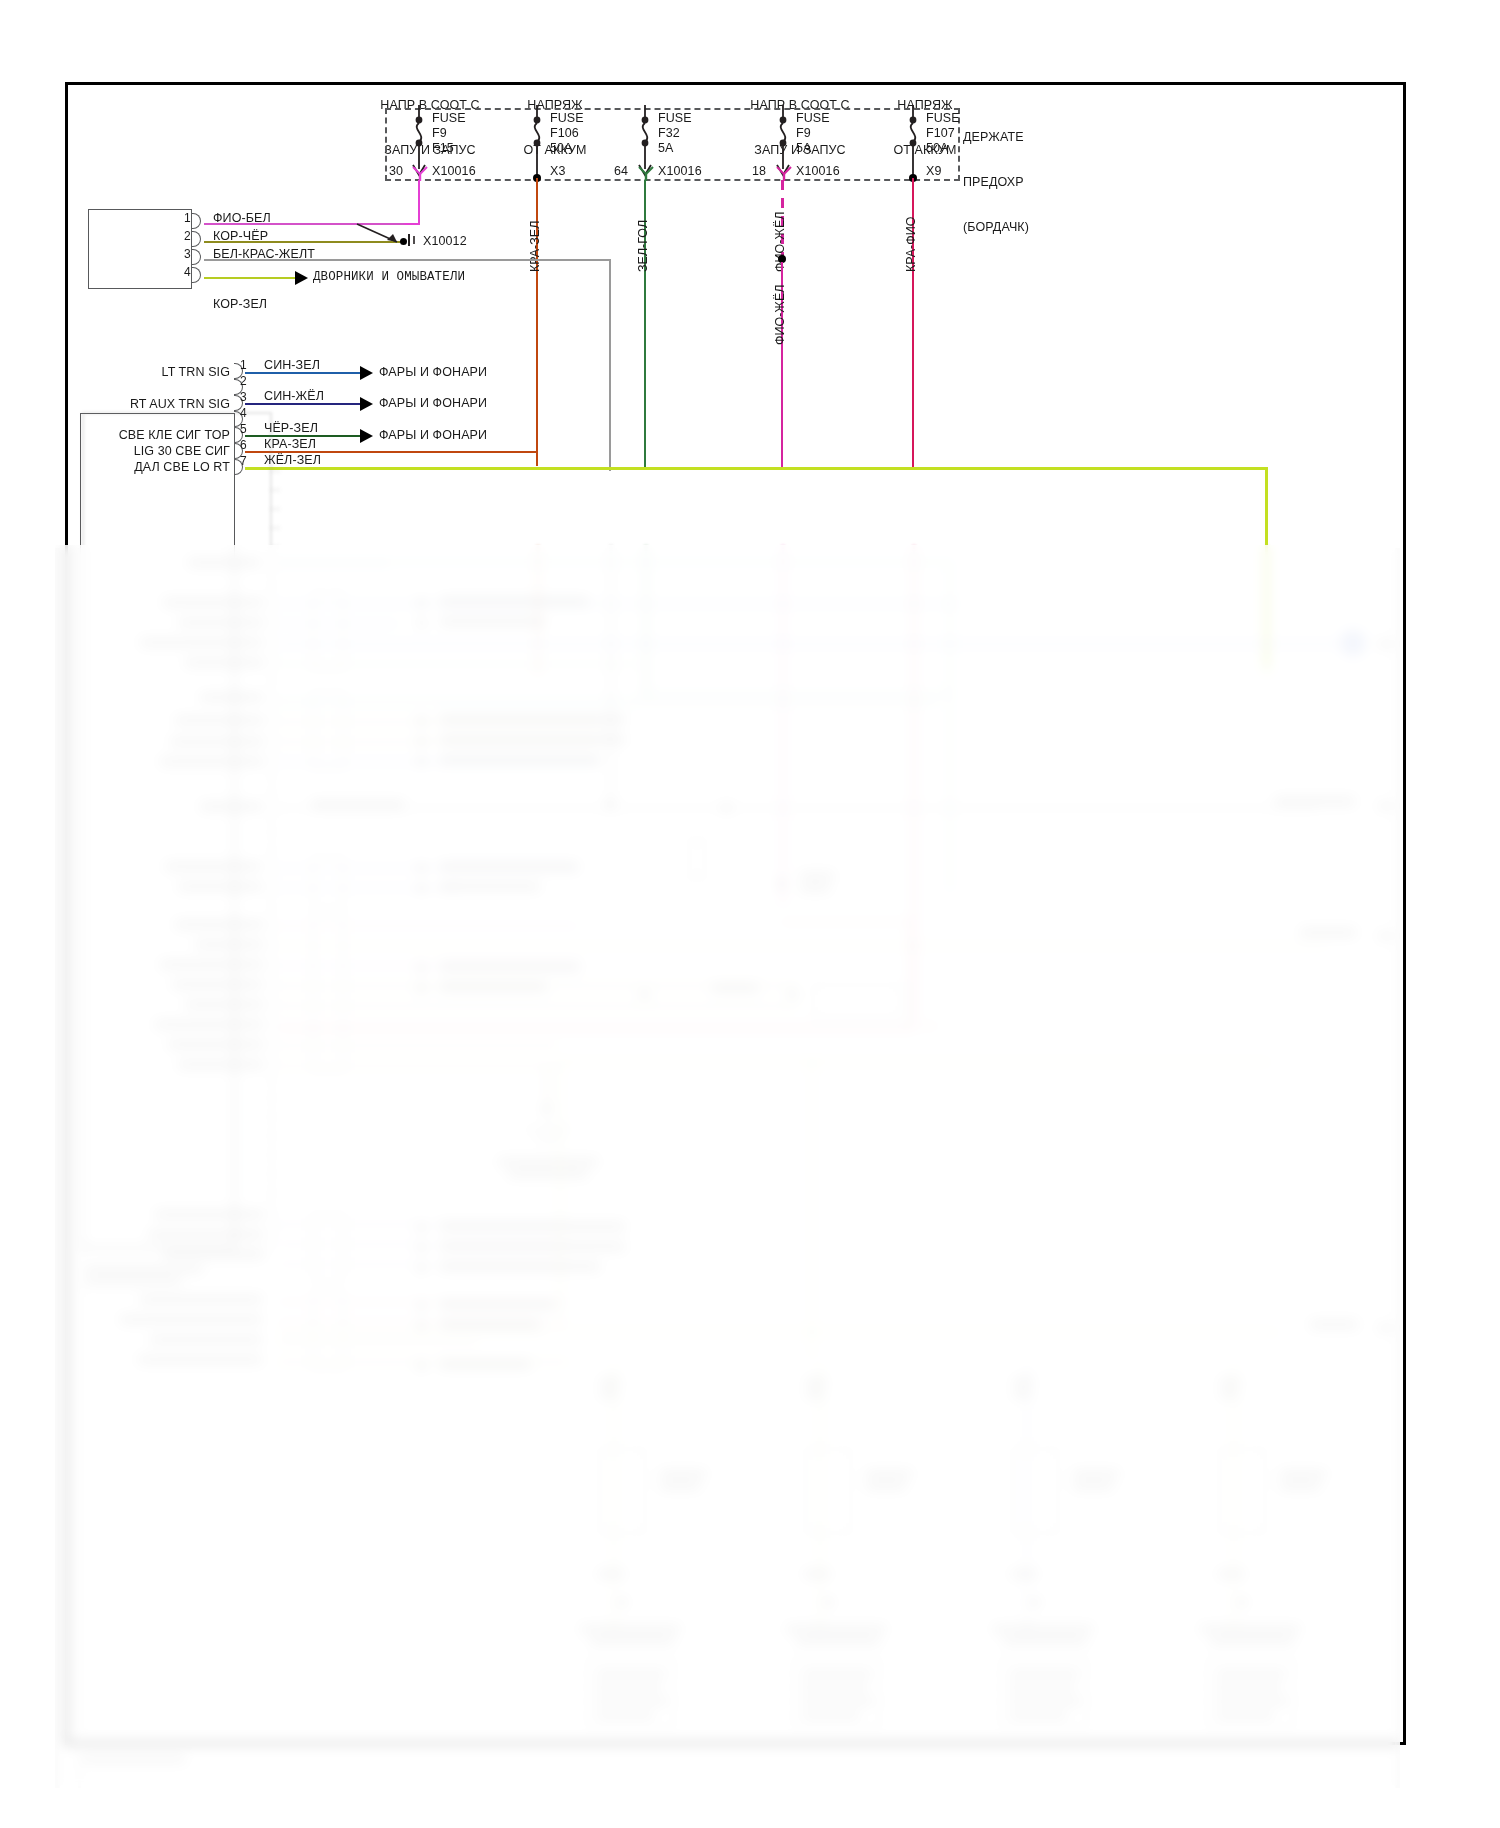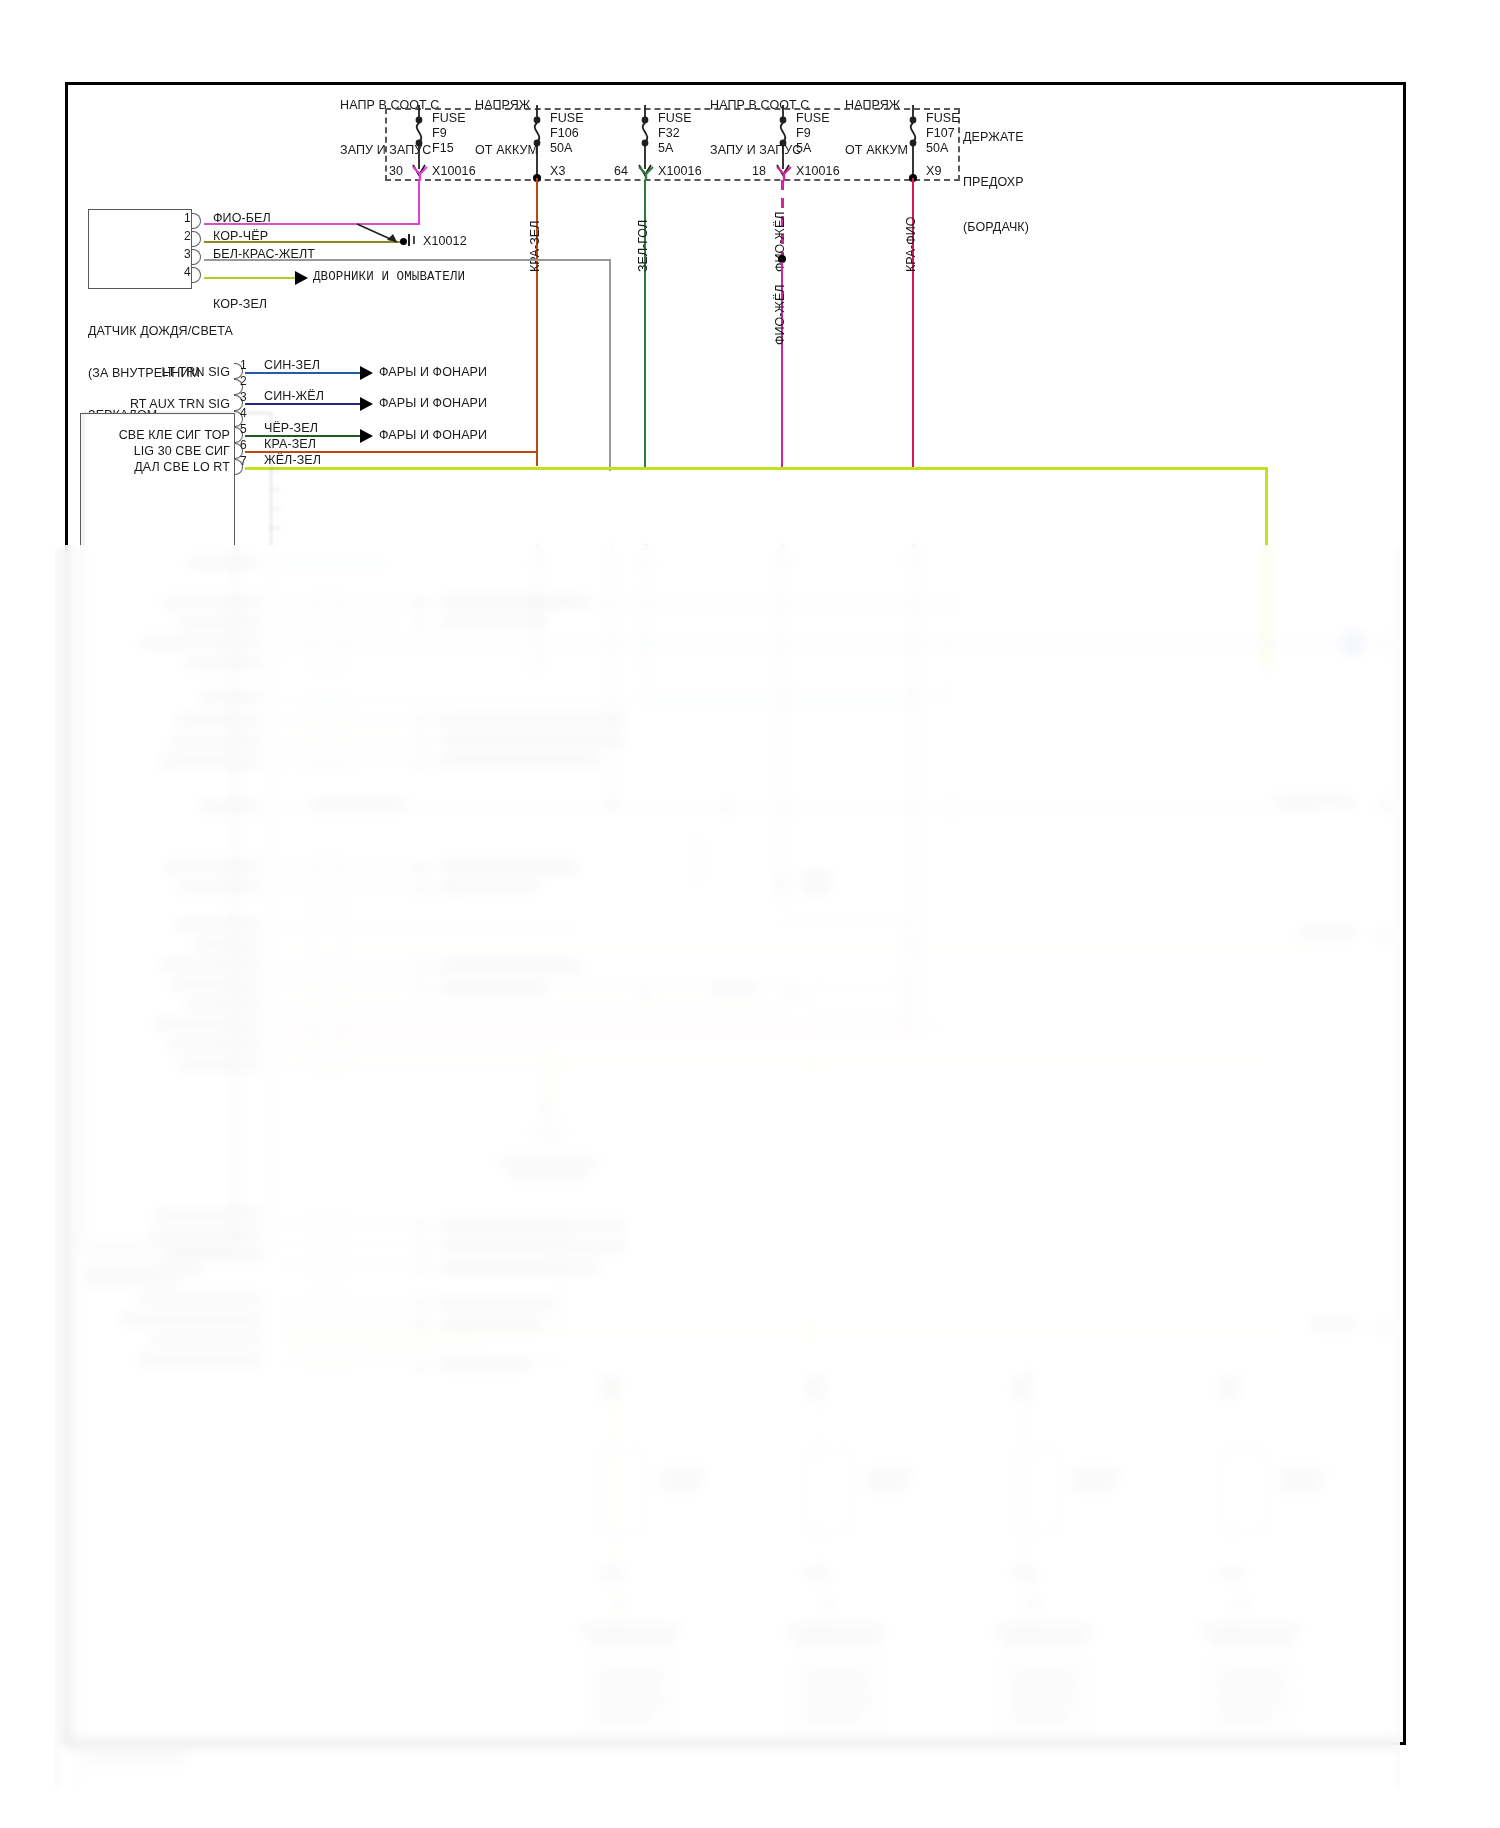--- a/index.html
+++ b/index.html
@@ -26,21 +26,21 @@
   }
   
   .lbl{
     position:absolute;
     font-size:12.5px;
     color:#1a1a1a;
     line-height:15px;
     white-space:pre;
     letter-spacing:.1px;
   }
-  .lbl.c{}
+  .lbl.c{text-align:center;}
   .lbl.r{text-align:right;}
   .vlbl{
     position:absolute;
     font-size:12.5px;
     color:#1a1a1a;
     white-space:nowrap;
     transform-origin:0 0;
     transform:rotate(-90deg);
   }
   .wire{position:absolute;}
@@ -291,26 +291,20 @@
 
   <div class="wire hw" style="left:204px;top:259px;width:407px;background:#9a9a9a;"></div>
   <div class="lbl" style="left:213px;top:247px;">БЕЛ-КРАС-ЖЕЛТ</div>
   <div class="wire vw" style="left:609px;top:259px;height:212px;background:#9a9a9a;"></div>
 
   <div class="wire hw" style="left:204px;top:277px;width:92px;background:#b6cc22;"></div>
   <div class="lbl" style="left:213px;top:265px;margin-top:32px;">КОР-ЗЕЛ</div>
   <div class="arrow" style="left:295px;top:271px;"></div>
   <div class="lbl" style="left:313px;top:270px;font-family:Liberation Mono, monospace;">ДВОРНИКИ И ОМЫВАТЕЛИ</div>
 
-  <div class="lbl" style="left:88px;top:296px;line-height:14px;">
-    <div>ДАТЧИК ДОЖДЯ/СВЕТА</div>
-    <div>(ЗА ВНУТРЕННИМ</div>
-    <div>ЗЕРКАЛОМ</div>
-    <div>ЗАДНЕГО ВИДА)</div>
-  </div>
 
   <div class="box" style="left:80px;top:413px;width:155px;height:835px;"></div>
 
   <div class="pin" style="left:234px;top:363px;"></div>
   <div class="pnum" style="left:240px;top:358px;">1</div>
   <div class="lbl r" style="left:110px;top:365px;width:120px;">LT TRN SIG</div>
   <div class="wire hw" style="left:245px;top:372px;width:116px;background:#1f5fa9;"></div>
   <div class="lbl" style="left:264px;top:358px;">СИН-ЗЕЛ</div>
   <div class="arrow" style="left:360px;top:366px;"></div>
   <div class="lbl" style="left:379px;top:365px;">ФАРЫ И ФОНАРИ</div>

